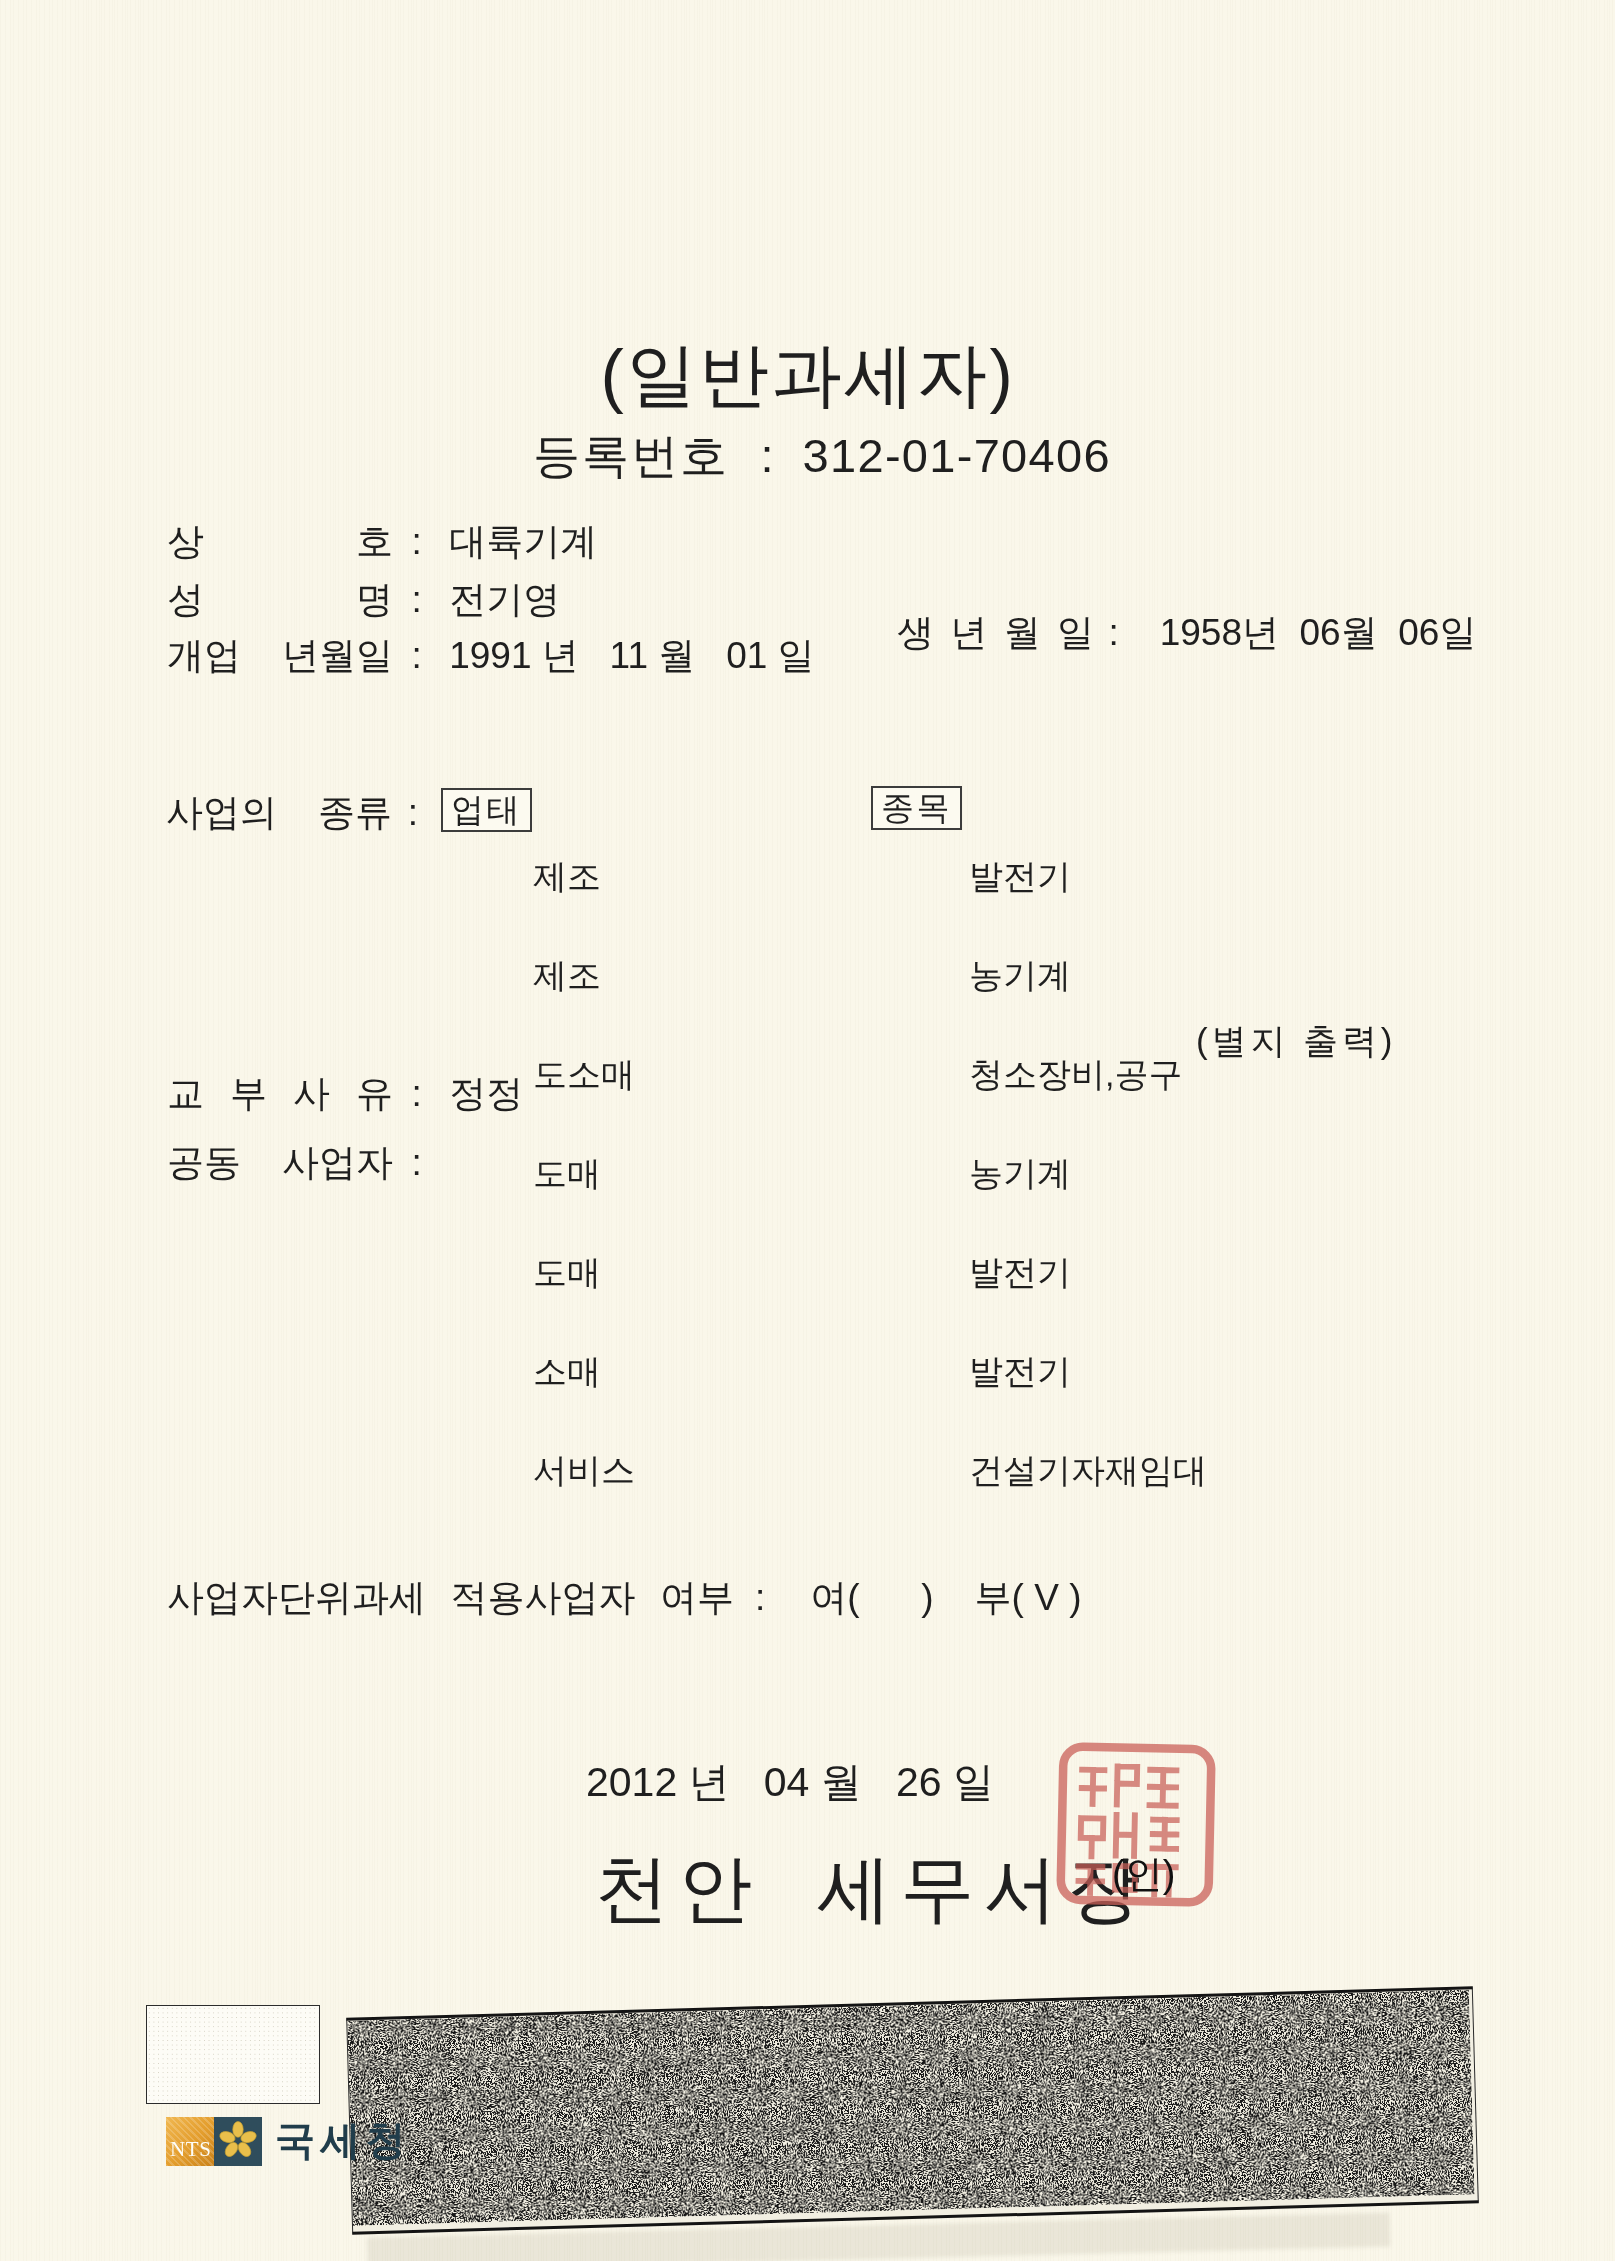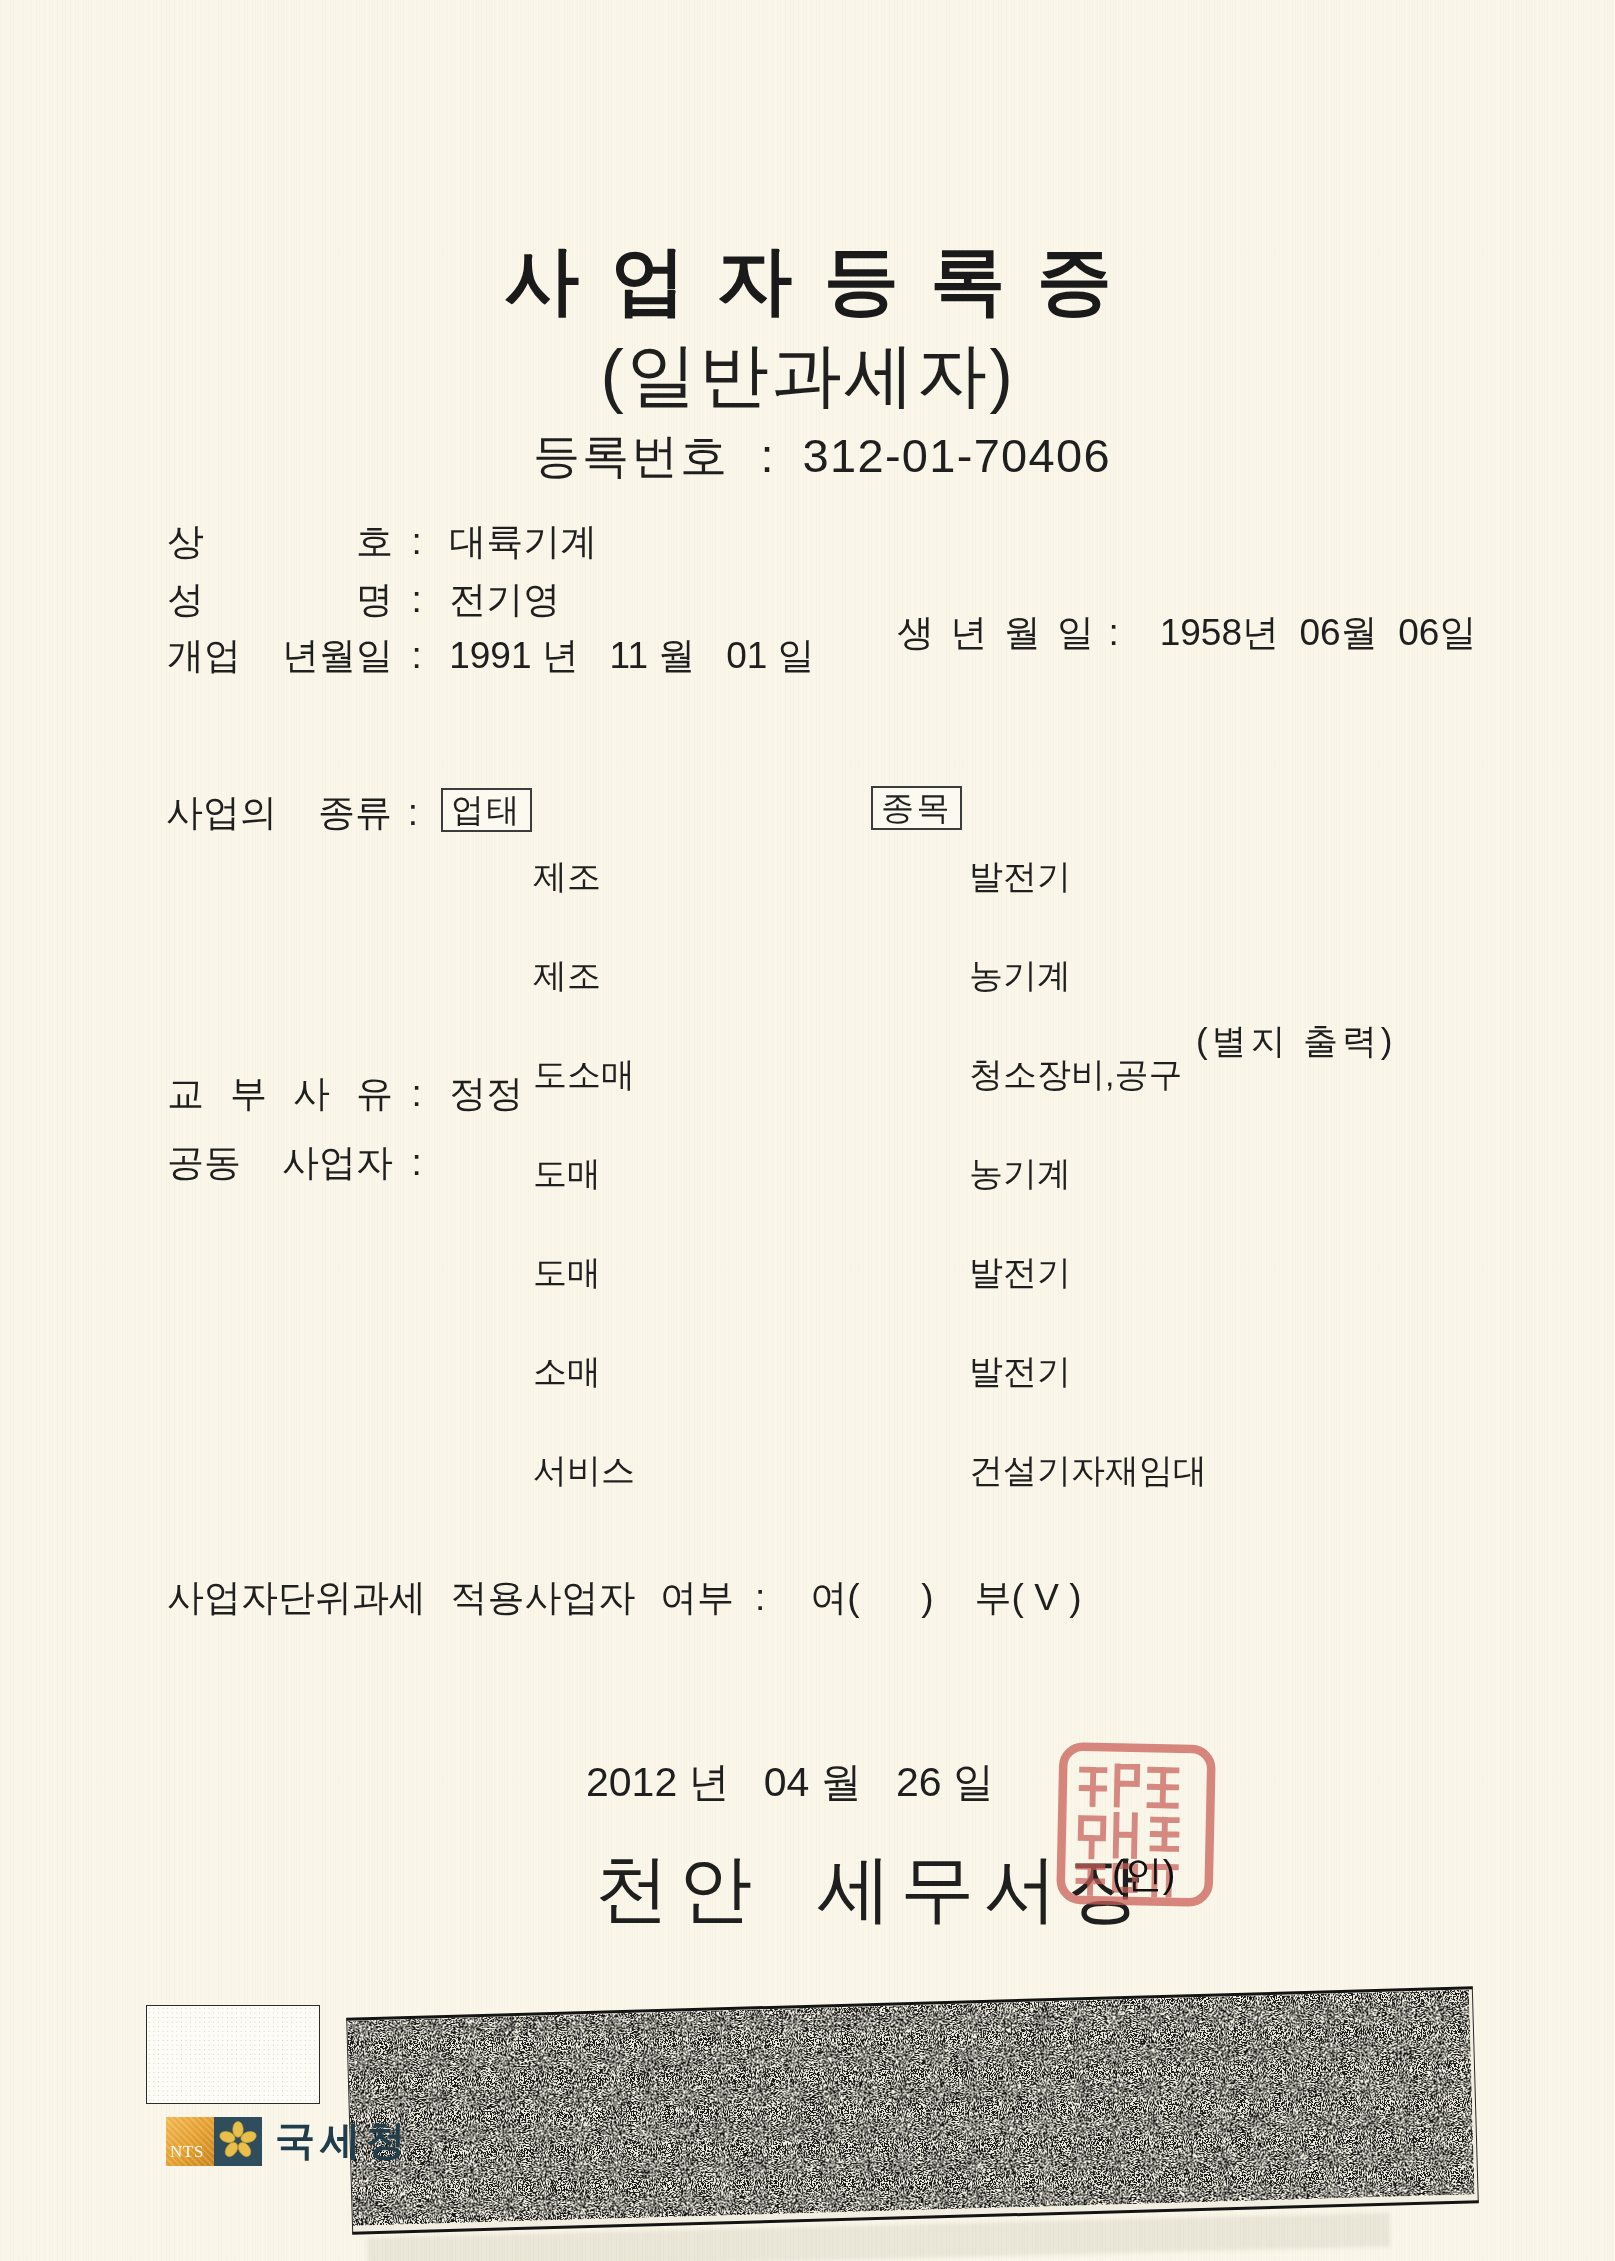--- a/index.html
+++ b/index.html
@@ -54,31 +54,30 @@
   .nts-orange{
     width:49px;height:49px;position:relative;
     background:linear-gradient(135deg,#f0b750 0%,#e39d2c 55%,#c9811a 100%);
   }
   .nts-orange::after{
     content:"";position:absolute;inset:0;
     background:repeating-linear-gradient(45deg, rgba(255,255,255,.18) 0 2px, rgba(0,0,0,0) 2px 4.6px);
   }
   .nts-text{
     position:absolute;left:3.9px;bottom:3.9px;color:#fdfdf8;
-    font-family:"Liberation Serif", serif;font-size:17px;letter-spacing:0.7px;z-index:2;
+    font-family:"Liberation Serif", serif;font-size:21px;letter-spacing:0.7px;z-index:2;
   }
   .nts-navy{width:48px;height:49px;position:relative;background:#2f4d5c;display:flex;align-items:center;justify-content:center;}
   .agency{font-size:40px;font-weight:700;letter-spacing:5.2px;color:#203d4b;}
 </style>
 </head>
 <body>
 
 <div class="page">
 
-  <div class="abs center title" style="top:231px;padding-left:31.5px;">사업자등록증</div>
   <div class="abs center subtitle" style="top:329px;">(일반과세자)</div>
 
   <div class="abs regline" style="left:533px;top:425px;">
     <span style="letter-spacing:2px;">등록번호</span><span style="margin-left:31.5px;">:</span><span style="margin-left:29px;letter-spacing:1.3px;">312-01-70406</span>
   </div>
 
   <div class="abs body-row" style="left:167px;top:521px;">
     <span class="lbl">상 호</span><span class="colon">:</span><span class="val">대륙기계</span>
   </div>
 

